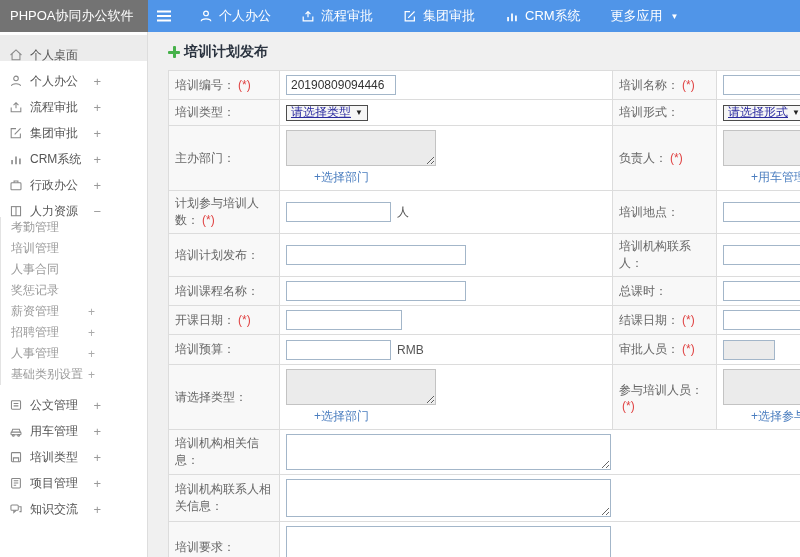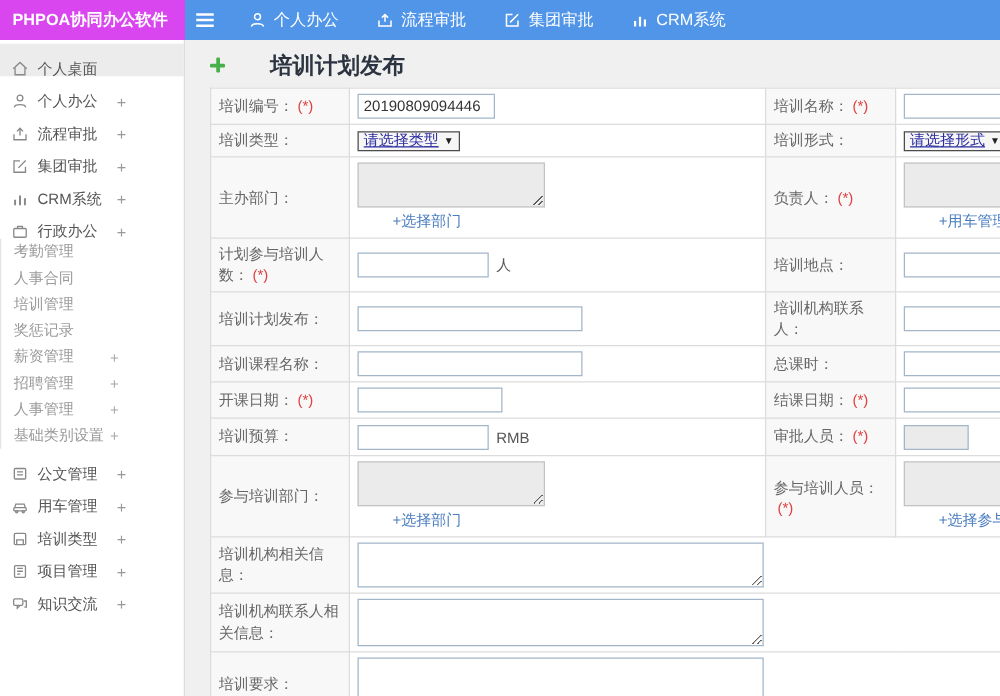--- a/index.html
+++ b/index.html
@@ -2,21 +2,21 @@
 <html><head>
 <meta charset="utf-8">
 <style>
   * { margin:0; padding:0; box-sizing:border-box; }
   html,body { width:800px; height:557px; overflow:hidden; }
   body { font-family:"Liberation Sans","DejaVu Sans",sans-serif; font-size:12px; background:#f0f0f0; }
   .screen { position:relative; width:800px; height:557px; overflow:hidden; }
 
   
   .topbar { position:absolute; left:0; top:0; width:800px; height:32px; background:#5095e8; display:flex; align-items:stretch; }
-  .brand { width:148px; background:#d946ef; color:#fff; font-size:13px; font-weight:bold; display:flex; align-items:center; padding-left:10px; flex:0 0 148px; }
+  .brand { width:148px; background:#737373; color:#fff; font-size:13px; font-weight:normal; display:flex; align-items:center; padding-left:10px; flex:0 0 148px; }
   .nav { display:flex; align-items:center; color:#fff; }
   .burger { margin:0 12px 0 8px; display:flex; align-items:center; cursor:pointer; }
   .nav-item { display:flex; align-items:center; gap:6px; padding:0 15px; font-size:13px; height:32px; cursor:pointer; }
   .nav-item svg { display:block; }
   .caret { font-size:8px; margin-left:2px; }
 
   
   .sidebar { position:absolute; left:0; top:32px; width:148px; height:525px; background:#fff; border-right:1px solid #ddd; padding-top:3px; }
   .si { height:26px; display:flex; align-items:center; padding:14px 46px 0 9px; color:#555; cursor:pointer; }
   .si.active { background:#ececec; }
@@ -25,21 +25,21 @@
   .sub { margin-left:0; border-left:1px solid #e3e3e3; }
   .sub .si { height:21px; padding:0 52px 0 10px; color:#9a9a9a; }
   .sub .si .exp { color:#aaa; font-size:12px; }
 
   
   .content { position:absolute; left:149px; top:32px; width:651px; height:525px; background:#f0f0f0; overflow:hidden; }
   .title-row { display:flex; align-items:center; margin:9px 0 0 19px; height:22px; }
   .plus-ico { position:relative; width:12px; height:12px; margin-right:4px; }
   .plus-ico::before { content:""; position:absolute; left:4.5px; top:0; width:3px; height:12px; background:#46b14a; border-radius:1px; }
   .plus-ico::after { content:""; position:absolute; left:0; top:4.5px; width:12px; height:3px; background:#46b14a; border-radius:1px; }
-  h1.ptitle { font-size:18px; color:#2b3440; font-weight:bold;margin-left:32px; }
+  h1.ptitle { font-size:14px; color:#2b3440; font-weight:bold; }
 
   table.form { border-collapse:collapse; width:900px; margin:7px 0 0 19px; background:#fff; table-layout:fixed; }
   table.form td { border:1px solid #dcdcdc; padding:4px 6px; vertical-align:middle; }
   td.lt { background:#f8f8f8; color:#666; }
   td.ft { background:#fff; color:#333; }
   .req { color:#e04343; margin-left:3px; }
   .in { height:20px; border:1px solid #a3b6c9; font-size:12px; padding:1px 4px; font-family:inherit; color:#333; background:#fff; }
   .w135{width:110px;} .w180{width:180px;} .w116{width:116px;} .w105{width:105px;}
   .in.grey { background:#ebebeb; width:52px; }
   .suffix { margin-left:6px; color:#555; }
@@ -100,20 +100,24 @@
       <div class="nav-item">
         <svg width="14" height="14" viewBox="0 0 16 16">
             <g stroke="#fff" stroke-width="2">
               <line x1="3.5" y1="14" x2="3.5" y2="9"></line>
               <line x1="8" y1="14" x2="8" y2="5"></line>
               <line x1="12.5" y1="14" x2="12.5" y2="7.5"></line>
             </g>
           </svg>
         <span>CRM系统</span>
       </div>
+      <div class="nav-item">
+        <span>更多应用</span>
+        <span class="caret">▼</span>
+      </div>
     </div>
   </div>
 
   <div class="sidebar">
     <div class="si active">
       <svg class="ic" width="14" height="14" viewBox="0 0 16 16">
           <g fill="none" stroke="#888" stroke-width="1.2">
             <path d="M1.8 8 L8 2.2 L14.2 8"></path>
             <path d="M3.5 6.8 V13.5 H12.5 V6.8"></path>
           </g>
@@ -164,30 +168,40 @@
     <div class="si">
       <svg class="ic" width="14" height="14" viewBox="0 0 16 16">
           <g fill="none" stroke="#888" stroke-width="1.2">
             <rect x="2.3" y="5.5" width="11.4" height="8" rx="1"></rect>
             <path d="M5.8 5.5 V3.5 H10.2 V5.5"></path>
           </g>
         </svg>
       <span>行政办公</span>
       <span class="exp">+</span>
     </div>
+    <div class="si">
+      <svg class="ic" width="14" height="14" viewBox="0 0 16 16">
+          <g fill="none" stroke="#888" stroke-width="1.2">
+            <rect x="2.8" y="3" width="10.4" height="10.4"></rect>
+            <path d="M8 3 V13.4"></path>
+          </g>
+        </svg>
+      <span>人力资源</span>
+      <span class="exp">−</span>
+    </div>
 
     <div class="sub">
       <div class="si">
         <span>考勤管理</span>
       </div>
       <div class="si">
+        <span>培训管理</span>
+      </div>
+      <div class="si">
         <span>人事合同</span>
-      </div>
-      <div class="si">
-        <span>培训管理</span>
       </div>
       <div class="si">
         <span>奖惩记录</span>
       </div>
       <div class="si">
         <span>薪资管理</span>
         <span class="exp">+</span>
       </div>
       <div class="si">
         <span>招聘管理</span>
@@ -335,21 +349,21 @@
       </tr>
 
       <tr>
         <td class="lt"><span>培训预算：</span></td>
         <td class="ft"><input class="in w105" type="text" style=""><span class="suffix">RMB</span></td>
         <td class="lt"><span>审批人员：</span><span class="req">(*)</span></td>
         <td class="ft"><input class="in grey" type="text" style=""><a class="lnk inline-lnk">+选择审批人员</a></td>
       </tr>
 
       <tr>
-        <td class="lt"><span>参与培训部门：</span></td>
+        <td class="lt"><span>请选择类型：</span></td>
         <td class="ft">
           <textarea class="ta grey" style=""></textarea>
           <a class="lnk">+选择部门</a>
         </td>
         <td class="lt"><span>参与培训人员：</span><span class="req">(*)</span></td>
         <td class="ft">
           <textarea class="ta grey" style=""></textarea>
           <a class="lnk">+选择参与人员</a>
         </td>
       </tr>

